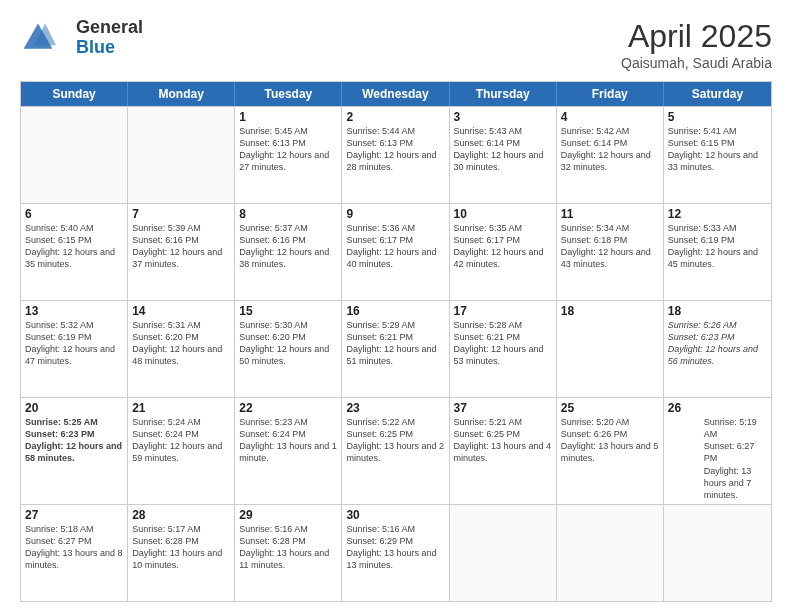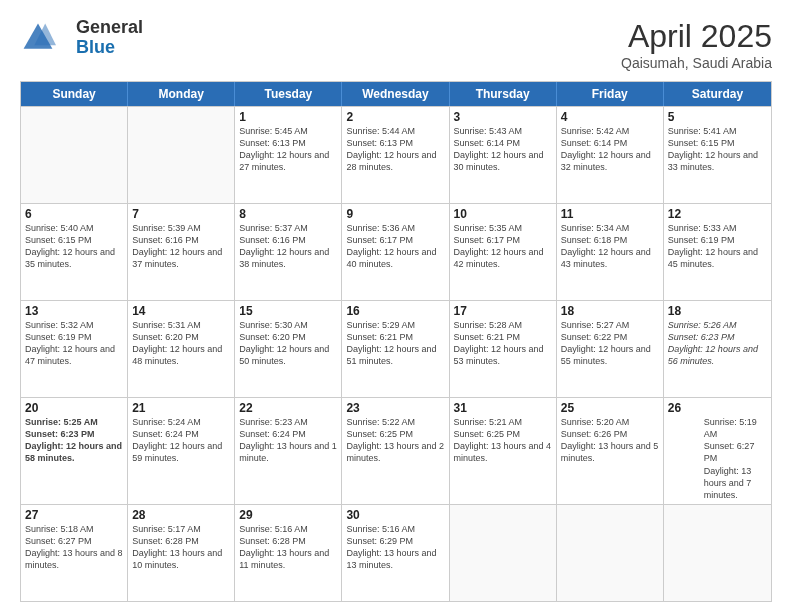--- a/index.html
+++ b/index.html
@@ -242,23 +242,20 @@
 Daylight: 12 hours and 51 minutes.</div>
           </div>
           <div class="cal-cell">
             <span class="day-number">17</span>
             <div class="cell-text" style="white-space: pre-line;">Sunrise: 5:28 AM
 Sunset: 6:21 PM
 Daylight: 12 hours and 53 minutes.</div>
           </div>
           <div class="cal-cell">
             <span class="day-number">18</span>
-            <div class="cell-text" style="white-space: pre-line;">Sunrise: 5:27 AM
-Sunset: 6:22 PM
-Daylight: 12 hours and 55 minutes.</div>
           </div>
           <div class="cal-cell">
             <span class="day-number">18</span>
             <div class="cell-text" style="white-space: pre-line; font-style: italic;">Sunrise: 5:26 AM
 Sunset: 6:23 PM
 Daylight: 12 hours and 56 minutes.</div>
           </div>
         </div>
         <div class="cal-row">
           <div class="cal-cell">
@@ -279,21 +276,21 @@
 Sunset: 6:24 PM
 Daylight: 13 hours and 1 minute.</div>
           </div>
           <div class="cal-cell">
             <span class="day-number">23</span>
             <div class="cell-text" style="white-space: pre-line;">Sunrise: 5:22 AM
 Sunset: 6:25 PM
 Daylight: 13 hours and 2 minutes.</div>
           </div>
           <div class="cal-cell">
-            <span class="day-number">31</span>
+            <span class="day-number">37</span>
             <div class="cell-text" style="white-space: pre-line;">Sunrise: 5:21 AM
 Sunset: 6:25 PM
 Daylight: 13 hours and 4 minutes.</div>
           </div>
           <div class="cal-cell">
             <span class="day-number">25</span>
             <div class="cell-text" style="white-space: pre-line;">Sunrise: 5:20 AM
 Sunset: 6:26 PM
 Daylight: 13 hours and 5 minutes.</div>
           </div>

